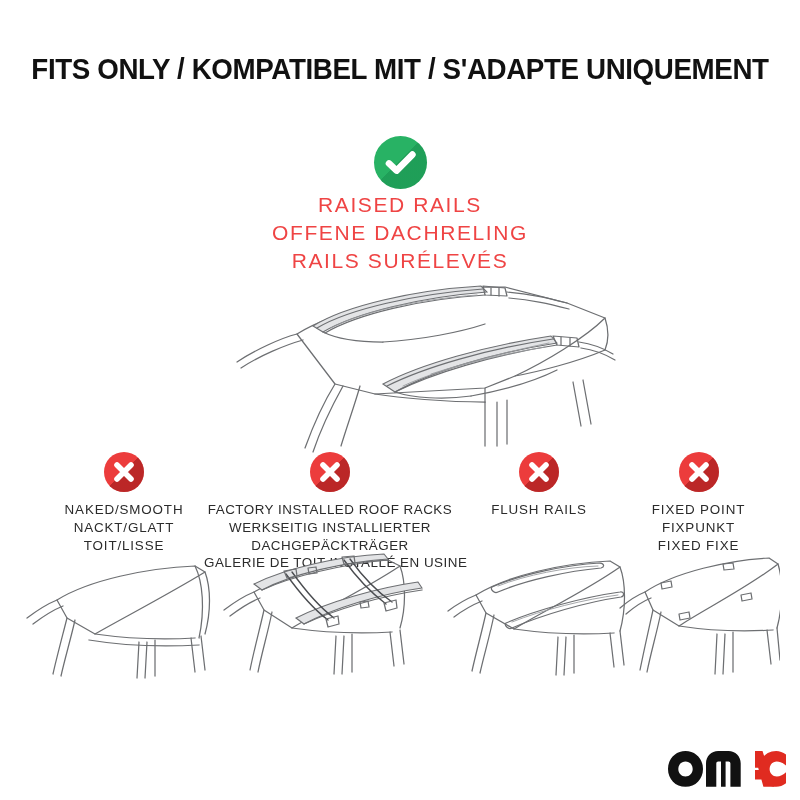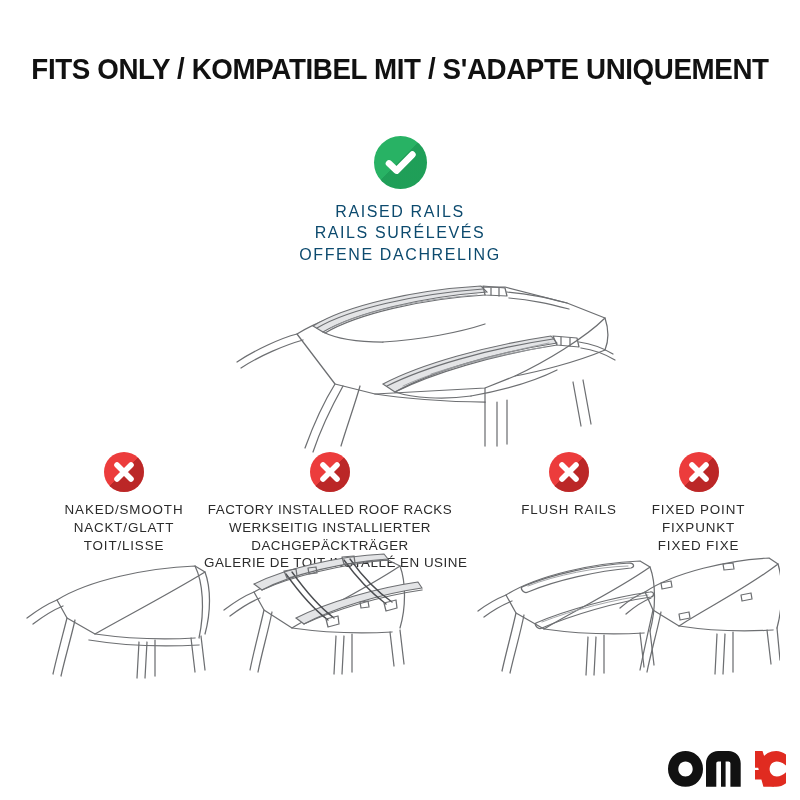--- a/index.html
+++ b/index.html
@@ -52,26 +52,26 @@
   }
   .badge.green .shadow {
     background: linear-gradient(135deg, rgba(0,0,0,0) 48%, rgba(0,90,45,0.22) 48%);
   }
   .badge.red .shadow {
     background: linear-gradient(135deg, rgba(0,0,0,0) 50%, rgba(120,10,10,0.42) 50%);
   }
   .badge svg { position: absolute; left: 0; top: 0; }
 
   .primary-labels {
-    margin-top: 12px;
-    font-size: 16px;
+    margin-top: 2px;
+    font-size: 21px;
     line-height: 1.33;
     letter-spacing: 1.6px;
     font-weight: 400;
-    color: #0c4a6e;
+    color: #ef4444;
   }
 
   
   .hero-art {
     position: absolute;
     left: 185px;
     top: 276px;
     width: 440px;
     height: 180px;
   }
@@ -82,21 +82,21 @@
     left: 0; top: 452px;
     width: 800px; height: 240px;
   }
   .col {
     position: absolute;
     top: 0;
     text-align: center;
   }
   .col-0 { left: 19px;   width: 210px; text-align: center; }
   .col-1 { left: 204px; width: 252px; }
-  .col-2 { left: 474px; width: 190px; }
+  .col-2 { left: 444px; width: 190px; }
   .col-3 { left: 617px; width: 163px; }
 
   .col .badge { width: 40px; height: 40px; }
   .col-labels {
     margin-top: 9px;
     font-size: 13.4px;
     line-height: 1.33;
     letter-spacing: 0.85px;
     color: #2b2b2b;
     white-space: nowrap;
@@ -136,22 +136,22 @@
 
   <div class="badge green">
     <div class="shadow"></div>
     <svg width="53" height="53" viewBox="0 0 53 53" aria-hidden="true">
       <path d="M15 27.4 L22.6 34.6 L38.4 18.6" fill="none" stroke="#ffffff" stroke-width="6.6" stroke-linecap="round" stroke-linejoin="round"></path>
     </svg>
   </div>
 
   <div class="primary-labels">
     <div>RAISED RAILS</div>
+    <div>OFFENE DACHRELING</div>
     <div>RAILS SURÉLEVÉS</div>
-    <div>OFFENE DACHRELING</div>
   </div>
 </div>
 
 <div class="hero-art">
   <svg width="440" height="180" viewBox="0 0 440 180" aria-hidden="true">
 
     <path class="ln" d="M112 58 C150 34 230 16 300 11 L320 11 L382 27 L420 42
                         C400 62 360 86 330 100 L300 112 L190 118 L150 108 Z" fill="#fefefe"></path>
 
     <path class="ln" d="M112 58 C96 62 70 74 52 86"></path>

